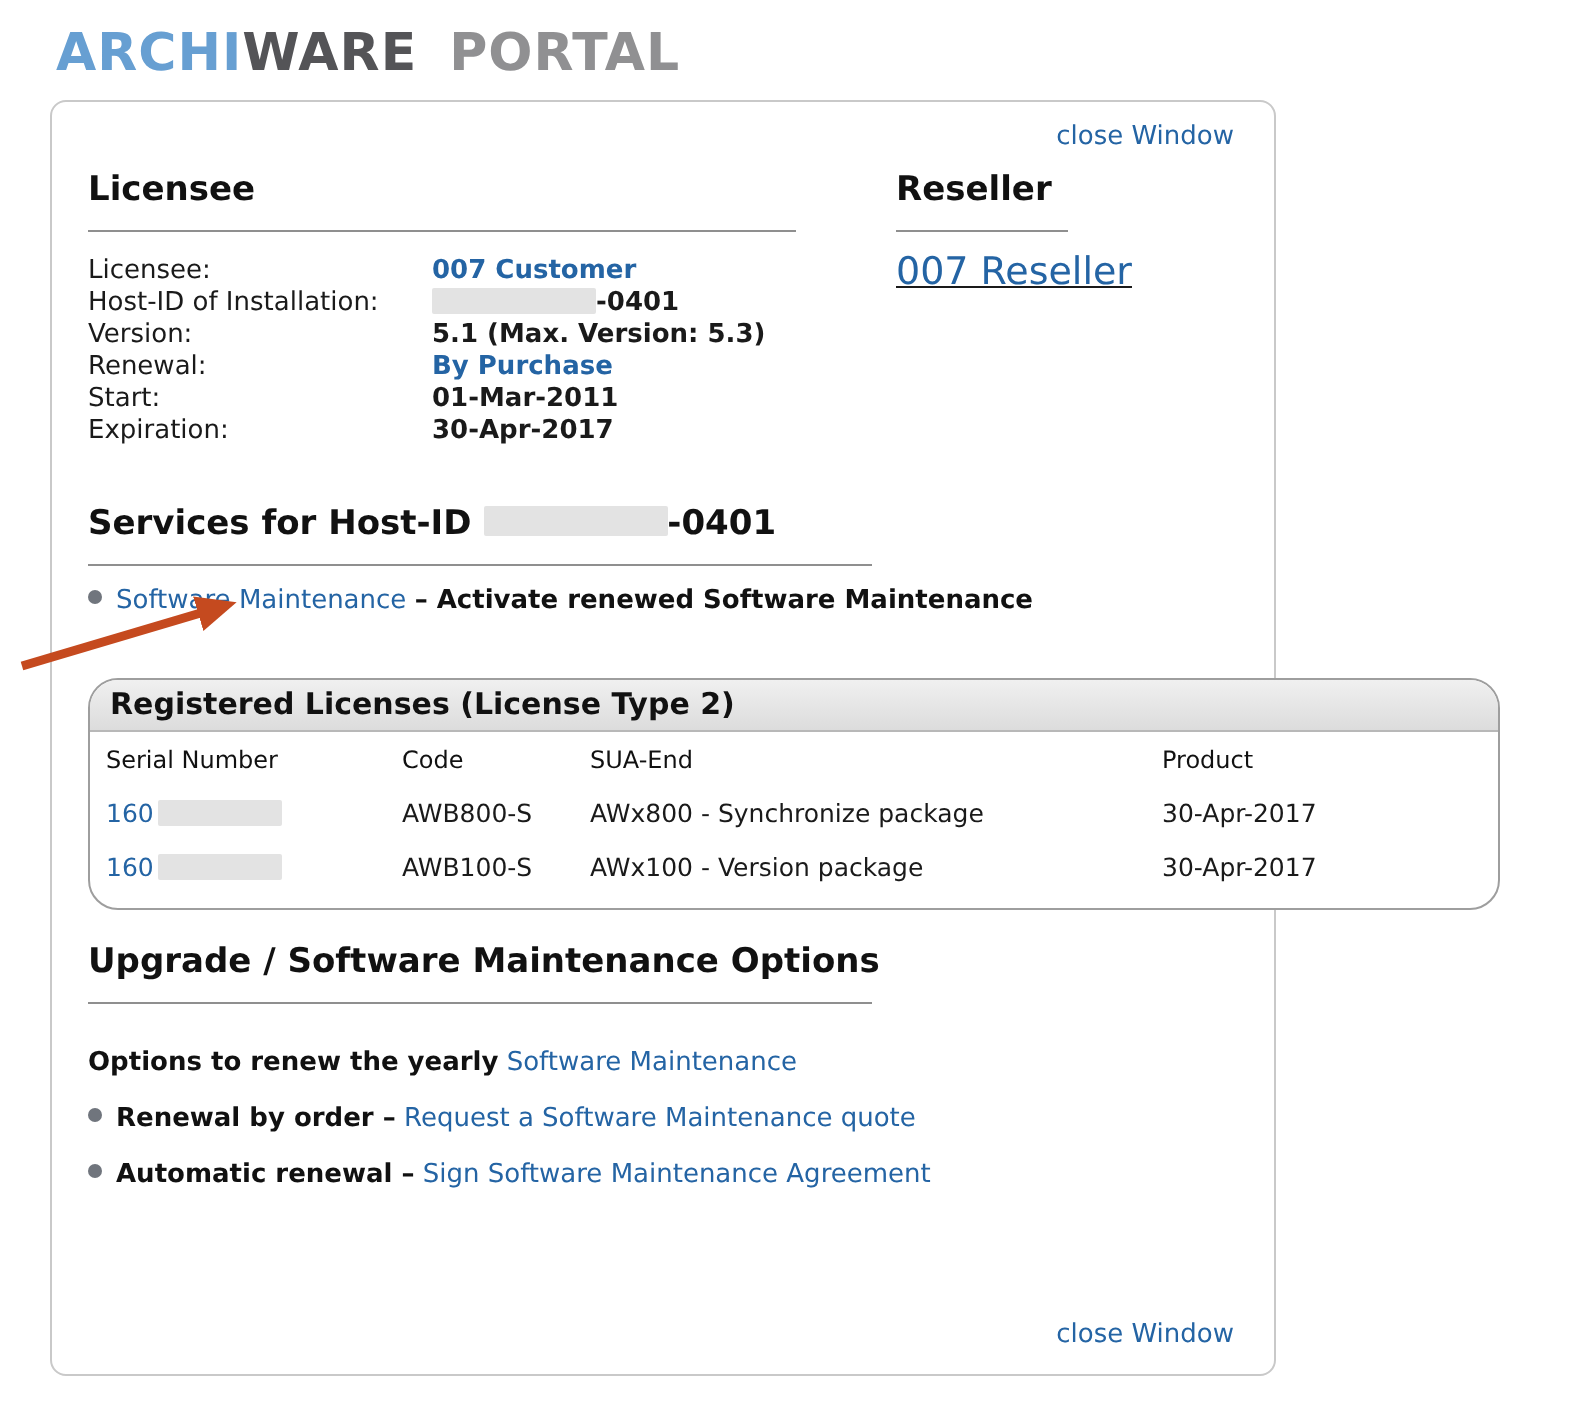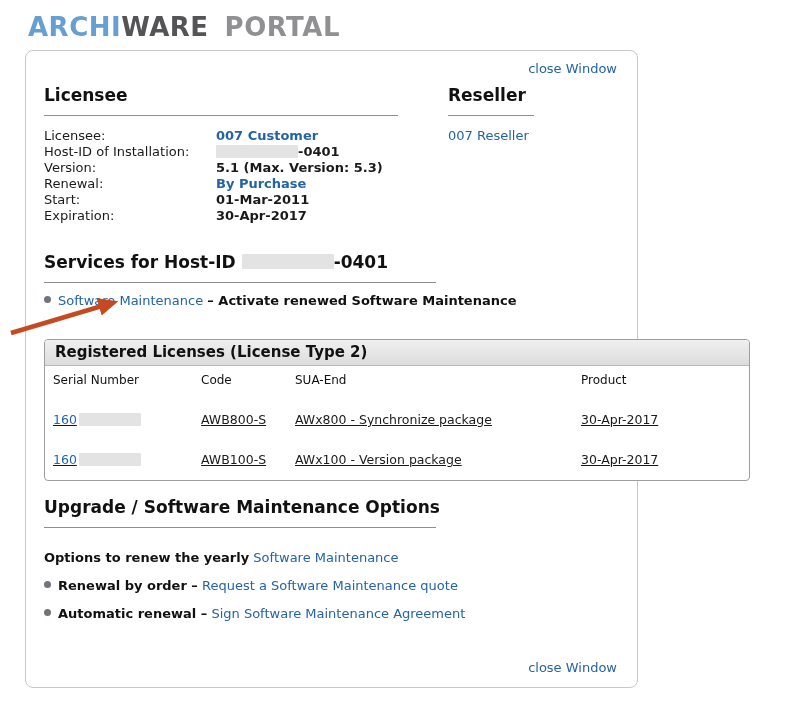--- a/index.html
+++ b/index.html
@@ -32,53 +32,53 @@
   
   .two-col{display:flex;margin-top:6px;}
   .col-left{width:404px;flex:none;}
   .col-right{flex:1;}
   .col-left .rule{width:354px;margin-left:0;}
   .col-right .rule{width:86px;margin-left:0;}
   .kv-rows{margin-top:12px;font-size:13px;line-height:16px;}
   .kv-row{display:flex;}
   .kv-label{width:172px;flex:none;}
   .kv-value{flex:1;white-space:nowrap;font-weight:bold;}
-  .reseller-link{margin-top:12px;font-size:13px;line-height:16px;}
+  .reseller-link{margin-top:12px;font-size:19px;line-height:16px;text-decoration:underline;}
 
   
   .redact{display:inline-block;background:#e3e3e3;vertical-align:-2px;border-radius:1px;}
   .redact.hostid{width:82px;height:13px;}
   .redact.heading{width:92px;height:15px;vertical-align:-1px;}
   .redact.serial{width:62px;height:13px;margin-left:2px;}
 
   
   .services{margin-top:26px;}
   .services .rule{width:392px;}
   .bullet-line{margin-top:10px;font-size:13px;line-height:16px;white-space:nowrap;}
   .dot{display:inline-block;width:7px;height:7px;border-radius:50%;background:#70757d;margin-right:7px;vertical-align:2px;}
   .bold-text{font-weight:bold;color:#111;}
 
   
   .arrow-anno{position:absolute;left:6px;top:296px;width:118px;height:42px;pointer-events:none;}
 
   
   .lic-table{
-    margin-top:30px;width:706px;border:1px solid #9e9e9e;border-radius:4px;
+    margin-top:30px;width:706px;border:1px solid #9e9e9e;border-radius:15px;
     overflow:hidden;box-sizing:border-box;background:#fff;
   }
   .lic-header{
     background:linear-gradient(#f0f0f0,#dcdcdc);
     border-bottom:1px solid #b8b8b8;
     font-size:15px;font-weight:bold;color:#111;
     padding:4px 10px;line-height:17px;
   }
   .lic-body{padding:6px 10px 12px 8px;}
   .lic-grid{display:grid;grid-template-columns:148px 94px 286px 1fr;font-size:12.5px;line-height:16px;}
   .lic-grid.head{font-size:12px;color:#111;}
-  .lic-grid.row{margin-top:24px;text-decoration:underline;}
+  .lic-grid.row{margin-top:11px;}
   .serial-cell{white-space:nowrap;}
 
   
   .upgrade{margin-top:14px;}
   .upgrade .rule{width:392px;}
   .intro-line{margin-top:22px;font-size:13px;line-height:16px;}
   .upgrade .bullet-line{margin-top:12px;}
 </style>
 </head>
 <body>

